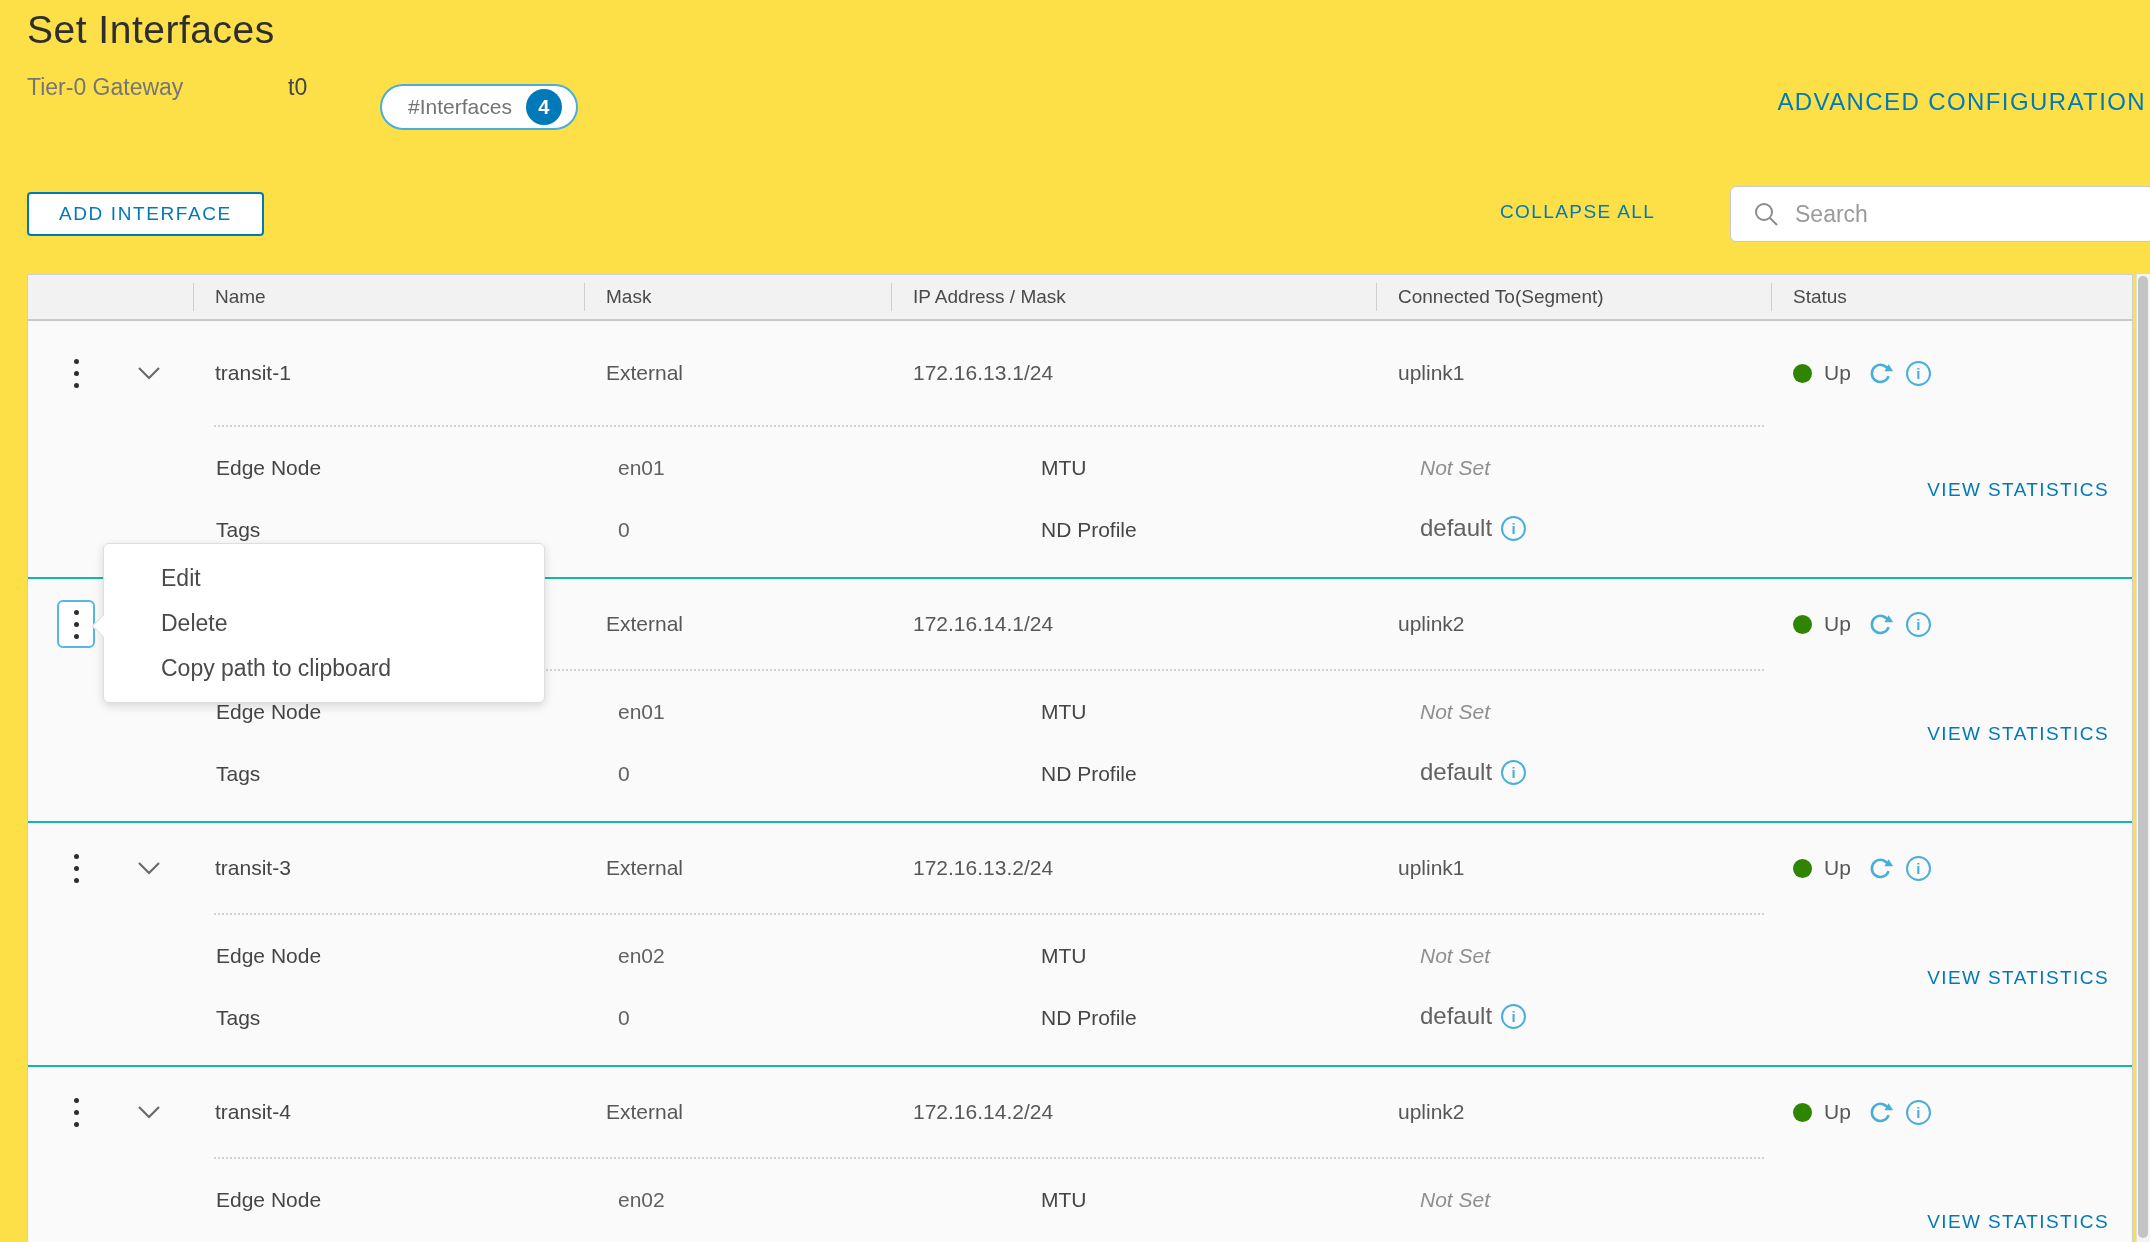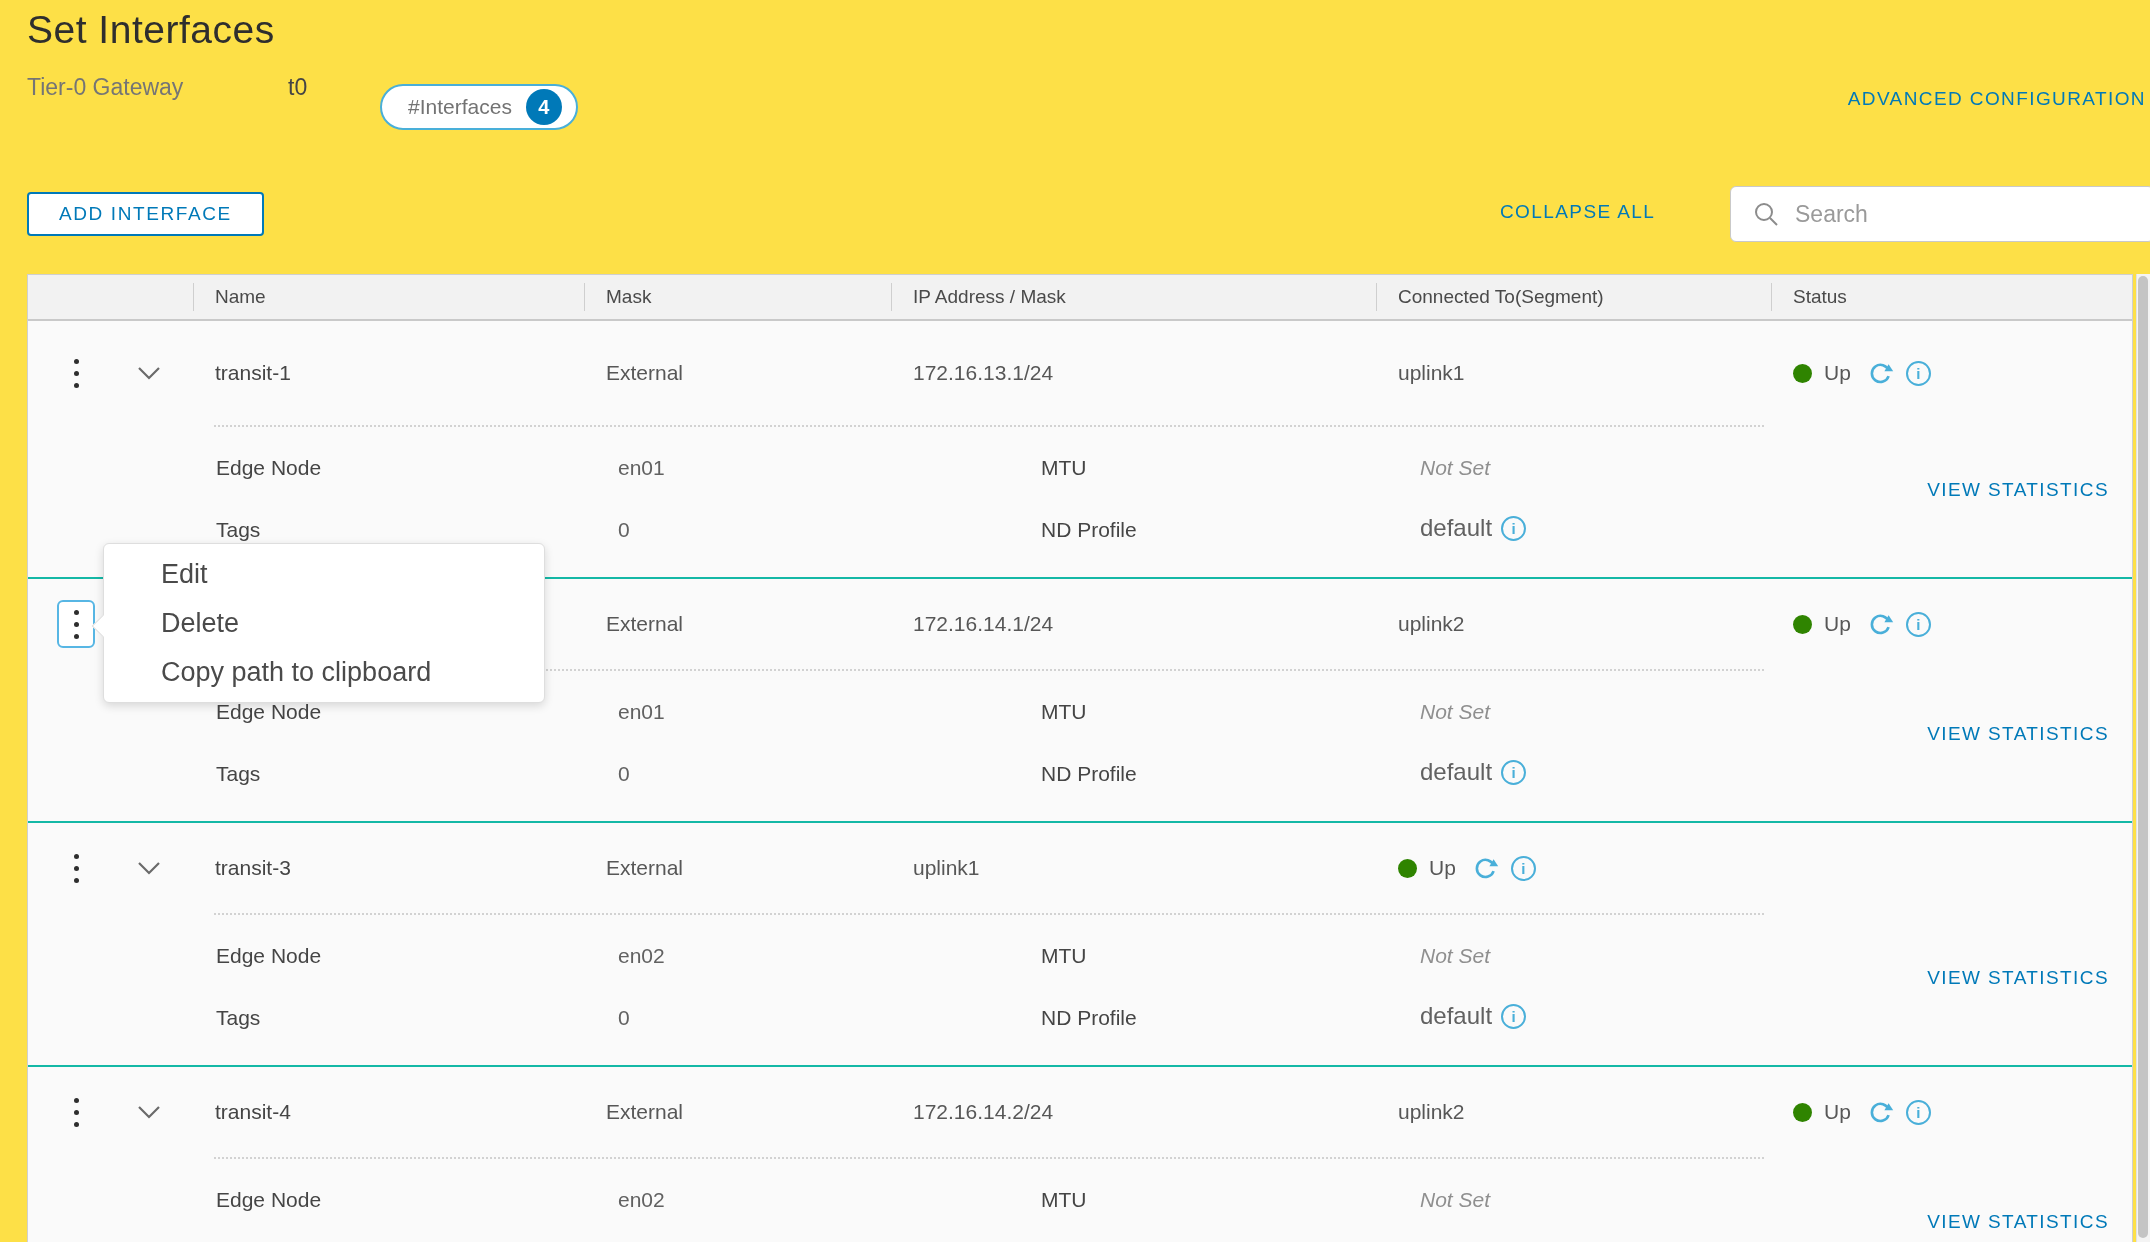--- a/index.html
+++ b/index.html
@@ -10,21 +10,21 @@
   
   .page-title { position:absolute; left:27px; top:8px; font-size:39px; font-weight:300; color:#2e2e2e; letter-spacing:.5px; }
   .subtitle { position:absolute; left:27px; top:74px; font-size:23px; color:#757575; }
   .subtitle .entity-name { position:absolute; left:261px; top:0; color:#454545; }
   .badge { position:absolute; left:380px; top:68px; height:46px; min-width:198px;
            border:2px solid #49afd9; border-radius:23px; background:#fff;
            display:flex; align-items:center; padding:0 4px 0 26px;margin-top:16px; }
   .badge .badge-label { font-size:21px; color:#737373; margin-right:14px; }
   .badge .badge-count { width:36px; height:36px; border-radius:50%; background:#0079b8; color:#fff;
            font-size:20px; font-weight:700; display:flex; align-items:center; justify-content:center; }
-  .adv-config { position:absolute; right:4px; top:88px; font-size:19px; letter-spacing:1.4px;
+  .adv-config { position:absolute; right:4px; top:88px; font-size:24px; letter-spacing:1.4px;
            color:#0079b8; cursor:pointer; white-space:nowrap; }
 
   
   .add-btn { position:absolute; left:27px; top:192px; height:44px; padding:0 30px;
            border:2px solid #0079b8; border-radius:4px; background:#fff; color:#0079b8;
            font-family:inherit; font-size:19px; letter-spacing:1.6px; cursor:pointer; }
   .collapse-all { position:absolute; left:1500px; top:201px; font-size:19px; letter-spacing:1.4px;
            color:#0079b8; cursor:pointer; }
   .search-box { position:absolute; left:1730px; top:186px; width:424px; height:56px;
            border:1px solid #c9c9c9; border-radius:6px; background:#fff;
@@ -77,21 +77,21 @@
   .defwrap { position:absolute; display:flex; align-items:center; gap:9px; font-size:24px; color:#616161; }
   .vs { position:absolute; right:23px; top:54px; font-size:19px; letter-spacing:1.4px;
         color:#0079b8; cursor:pointer; white-space:nowrap; }
 
   
   .menu { position:absolute; left:103px; top:543px; width:442px; height:160px; background:#fff;
           border:1px solid #dedede; border-radius:6px; box-shadow:0 3px 10px rgba(0,0,0,.14);
           z-index:20; display:flex; flex-direction:column; justify-content:center; padding:6px 0; }
   .menu-notch { position:absolute; left:-9px; top:74px; width:16px; height:16px; background:#fff;
           border-left:1px solid #dedede; border-bottom:1px solid #dedede; transform:rotate(45deg); }
-  .menu-item { font-size:27px; color:#4a4a4a; padding:9px 0 9px 57px; cursor:pointer; white-space:nowrap; }
+  .menu-item { font-size:23px; color:#4a4a4a; padding:9px 0 9px 57px; cursor:pointer; white-space:nowrap; }
 
   
   .scrollbar { position:absolute; left:2136px; top:274px; width:14px; height:968px;
           background:#f4f4f4; border-left:1px solid #e2e2e2; }
   .scroll-thumb { position:absolute; left:2px; top:2px; width:10px; height:962px;
           background:#c4c4c4; border-radius:5px; cursor:pointer; }
 </style>
 </head>
 <body>
 
@@ -225,20 +225,21 @@
               <span class="dot"></span>
               <span class="dot"></span>
               <span class="dot"></span>
             </div>
           <svg class="chevron" width="24" height="14" viewBox="0 0 24 14">
               <polyline points="2,2 12,12 22,2" fill="none" stroke="#6a6a6a" stroke-width="2.2"></polyline>
             </svg>
         </div>
         <div class="cell name">transit-3</div>
         <div class="cell">External</div>
+        <div class="cell">172.16.13.2/24</div>
         <div class="cell">uplink1</div>
         <div class="cell status-cell">
           <span class="status-dot"></span>
           <span class="status-text">Up</span>
           <span class="icon-btn">
               <svg width="27" height="27" viewBox="0 0 27 27">
                 <path d="M21.6 16.2 A8.6 8.6 0 1 1 21.6 10.6" fill="none" stroke="#49afd9" stroke-width="2.6"></path>
                 <polygon points="21.6,4.2 26.2,11.2 17.4,11.2" fill="#49afd9"></polygon>
               </svg>
             </span>

